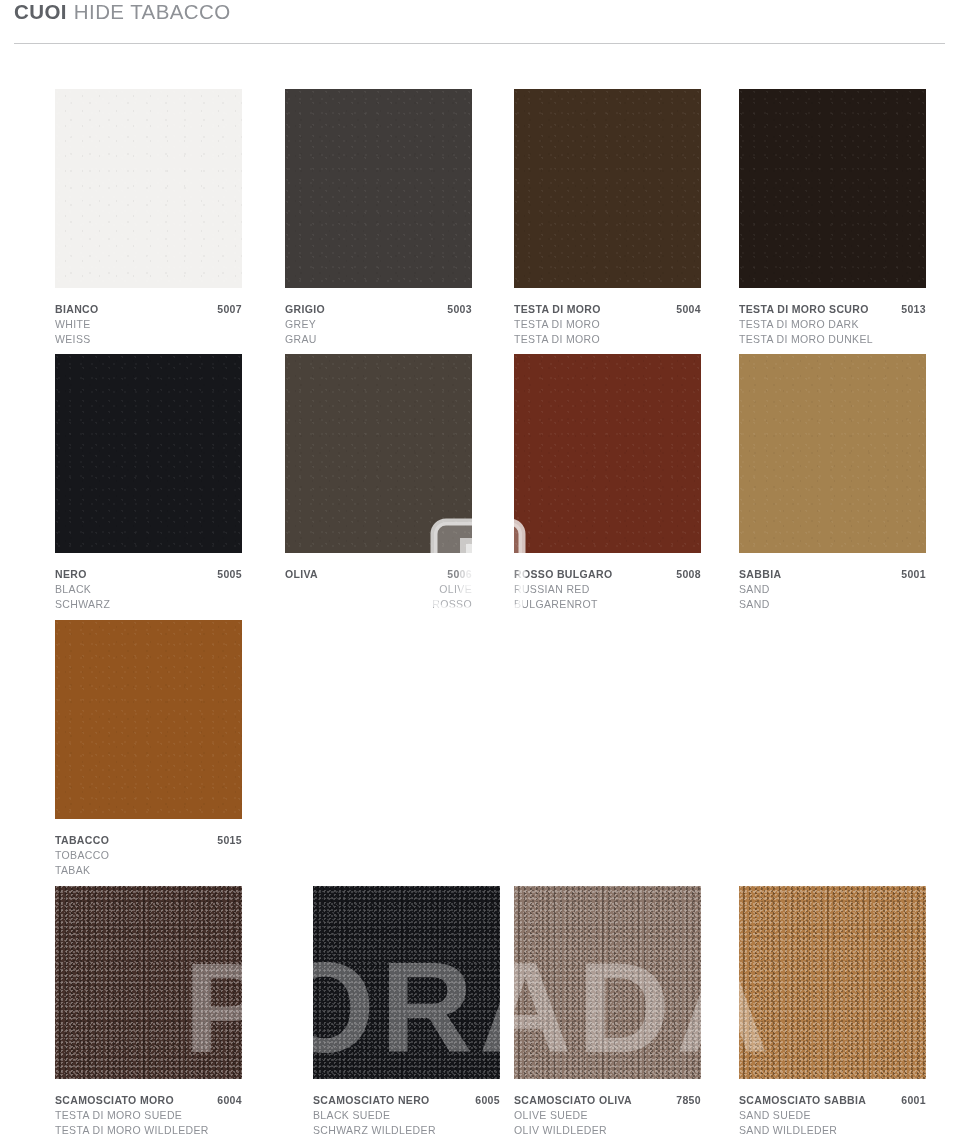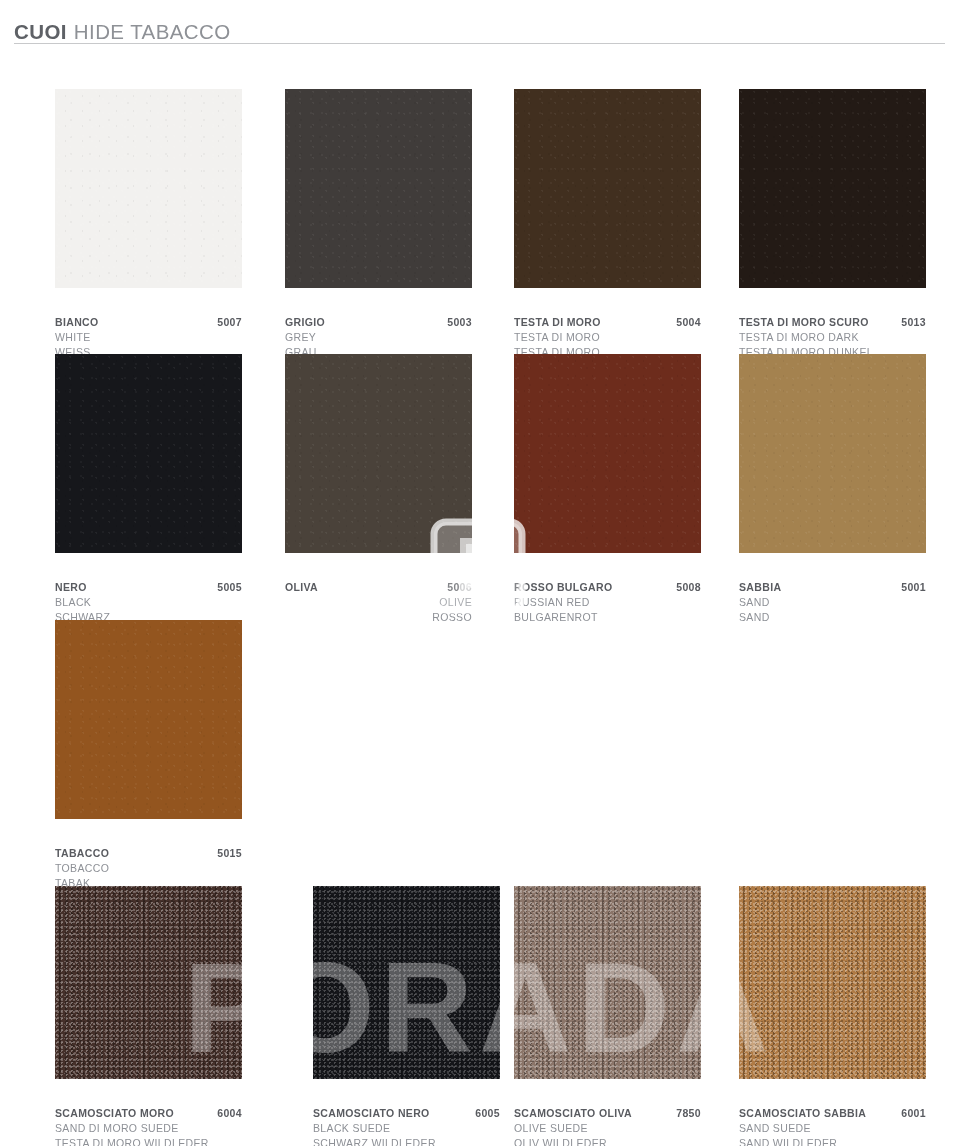--- a/index.html
+++ b/index.html
@@ -19,21 +19,21 @@
   
   .page-header {
     position: absolute;
     left: 0;
     top: 0;
     width: 959px;
     height: 44px;
     box-sizing: border-box;
     padding-left: 14px;
     display: flex;
-    align-items: flex-end;
+    align-items: flex-start;
     border-radius: 8px;
   }
   .title-strong {
     font-size: 20.5px;
     font-weight: bold;
     color: #5e6166;
     letter-spacing: 0.4px;
   }
   .title-light {
     font-size: 20.5px;
@@ -103,21 +103,21 @@
       radial-gradient(circle at 25% 78%, rgba(0,0,0,.6) 0 1.1px, transparent 1.2px),
       radial-gradient(circle at 88% 40%, rgba(255,255,255,.5) 0 1px, transparent 1.1px),
       radial-gradient(circle at 55% 90%, rgba(0,0,0,.5) 0 1px, transparent 1.1px);
     background-size: 5px 4px, 6px 5px, 4px 6px, 7px 5px, 5px 7px, 6px 4px;
   }
   .grain-suede.lighter { opacity: 0.30; }
 
   
   .swatch-labels {
     width: 187px;
-    padding-top: 28px;
+    padding-top: 15px;
   }
   .label-top {
     display: flex;
     justify-content: space-between;
     align-items: baseline;
   }
   .label-name {
     font-size: 10.5px;
     font-weight: bold;
     color: #595b60;
@@ -310,21 +310,21 @@
     <div class="swatch-cell" style="left: 55px; top: 886px;">
       <div class="swatch-chip suede">
         <div class="chip-base" style="background: rgb(69, 48, 42);"></div>
         <div class="grain-suede"></div>
       </div>
       <div class="swatch-labels">
         <div class="label-top">
           <span class="label-name">SCAMOSCIATO MORO</span>
           <span class="label-code">6004</span>
         </div>
-        <div class="label-sub first">SAND DI MORO SUEDE</div>
+        <div class="label-sub first">TESTA DI MORO SUEDE</div>
         <div class="label-sub">TESTA DI MORO WILDLEDER</div>
       </div>
     </div>
     <div class="swatch-cell" style="left: 285px; top: 886px; margin-left: 28px;">
       <div class="swatch-chip suede">
         <div class="chip-base" style="background: rgb(21, 22, 26);"></div>
         <div class="grain-suede lighter"></div>
       </div>
       <div class="swatch-labels">
         <div class="label-top">

